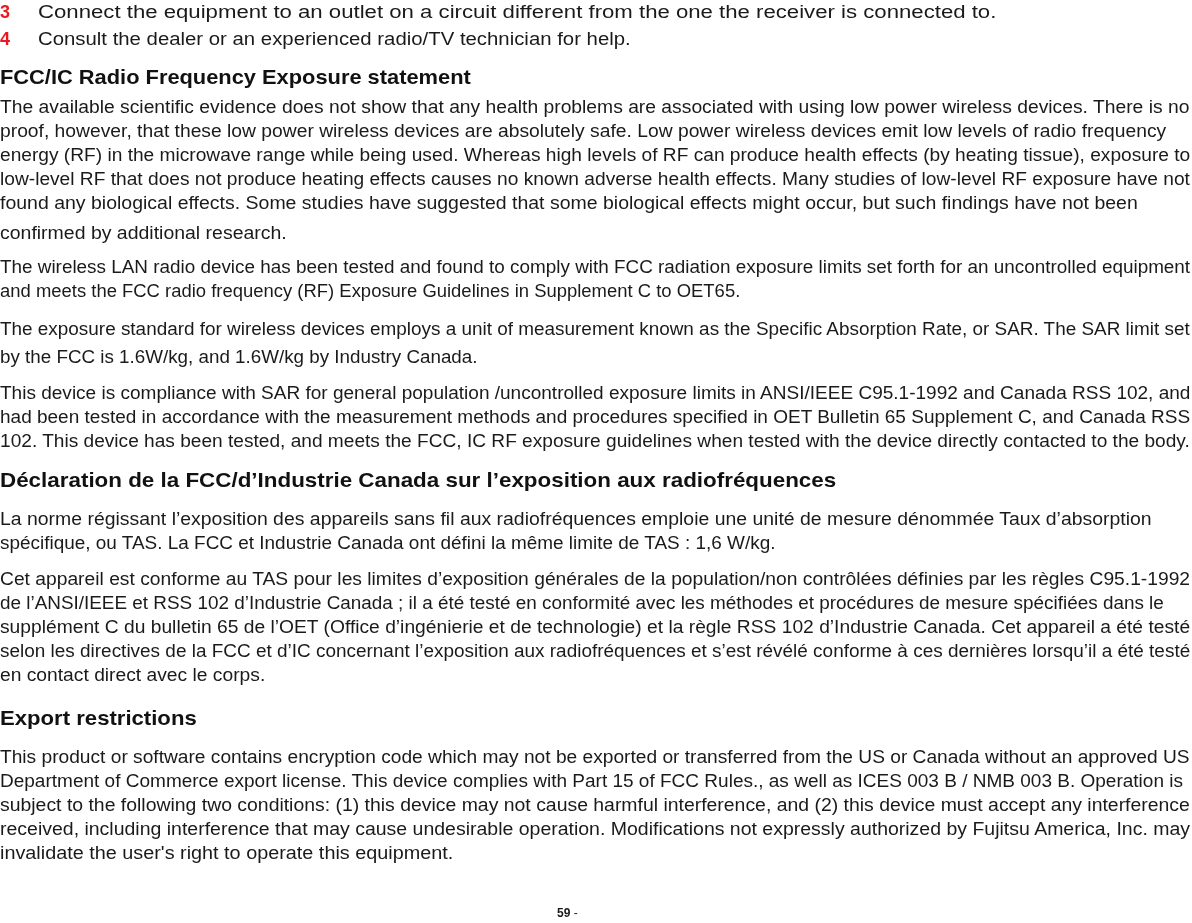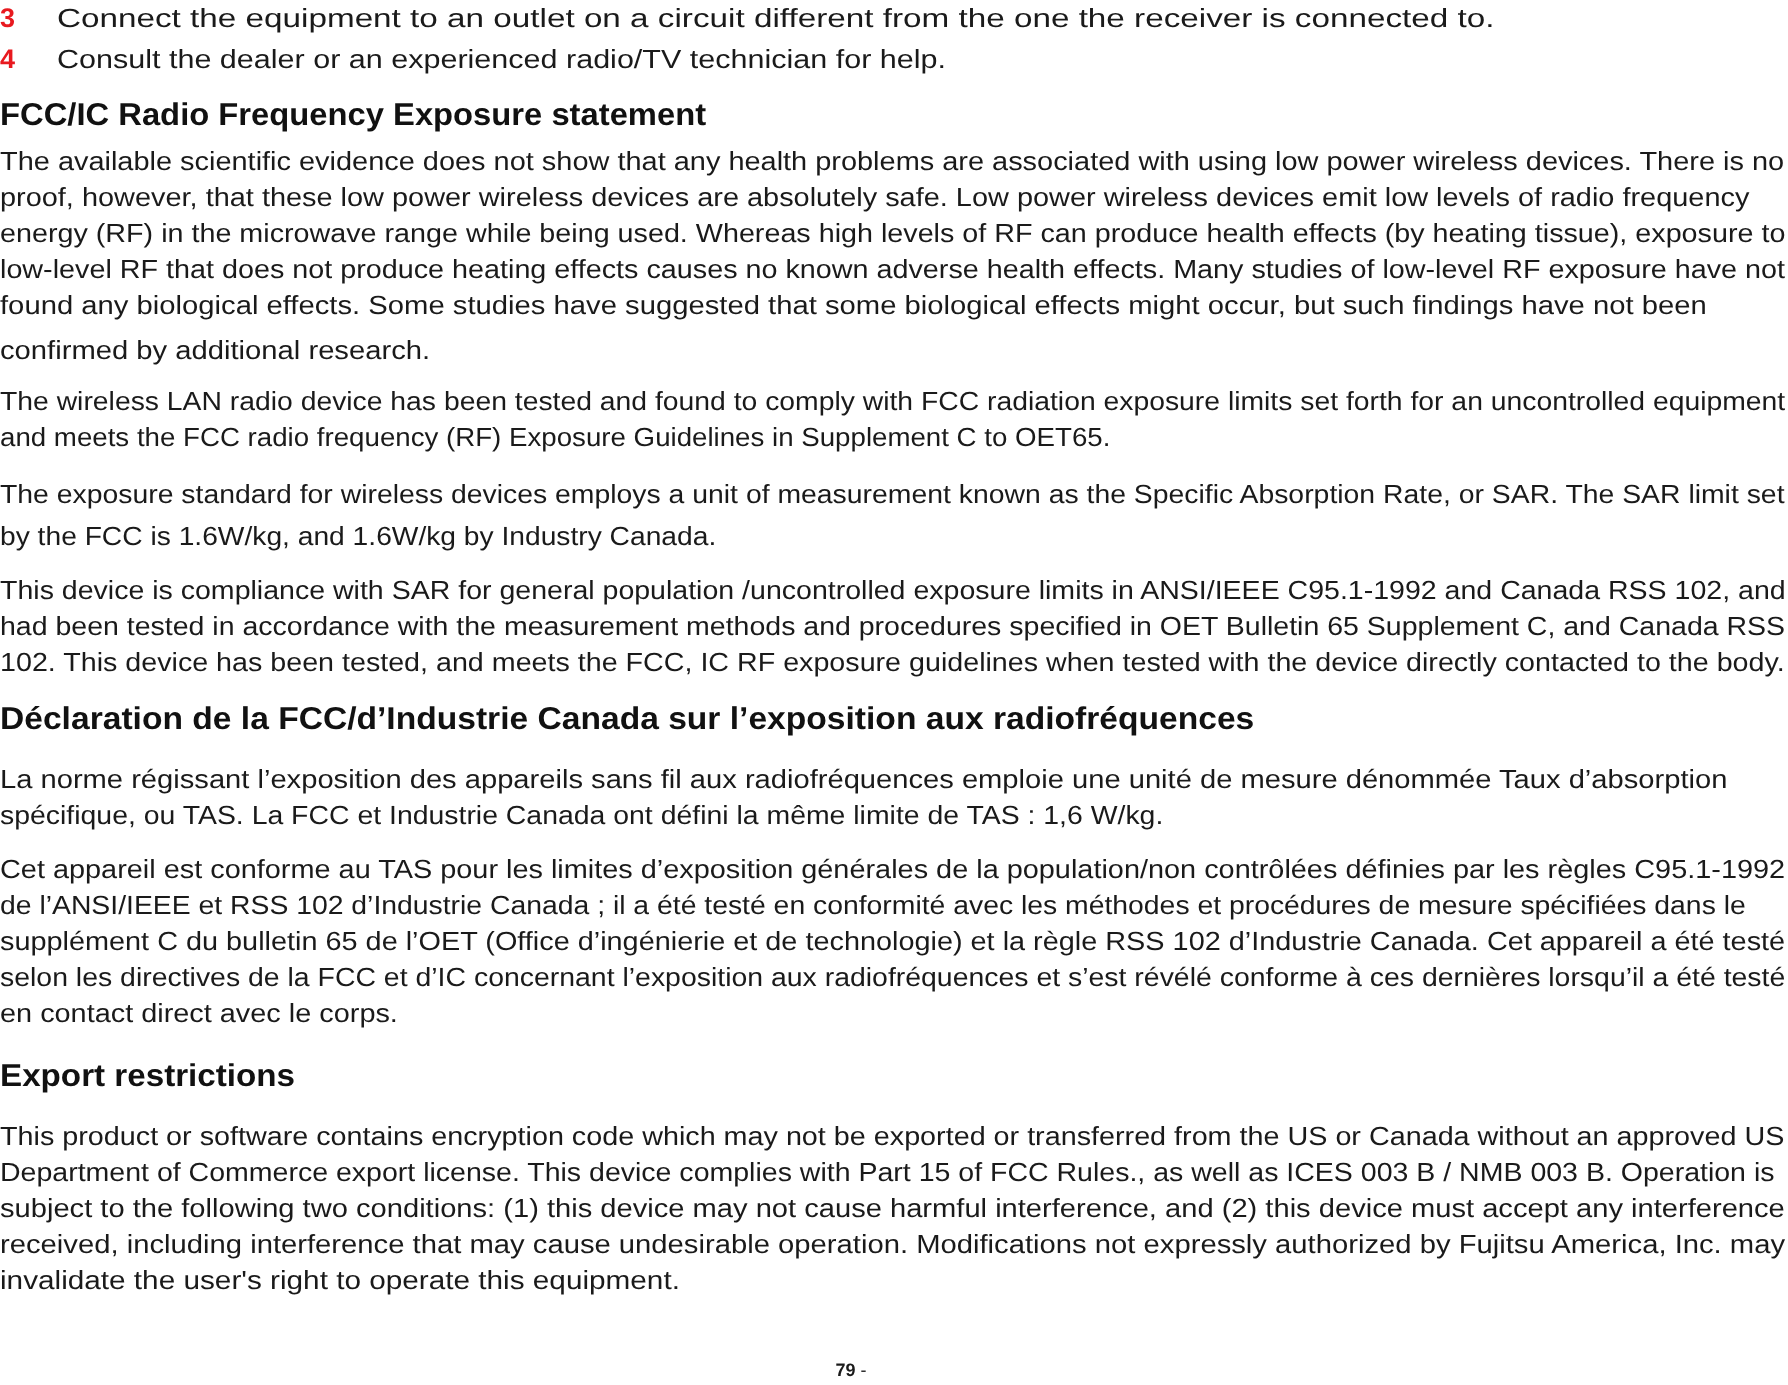--- a/index.html
+++ b/index.html
@@ -120,16 +120,16 @@
 
   <div class="heading fit" style="top: 705px; transform: scaleX(1.0535);">Export restrictions</div>
 
   <div class="line fit" style="top: 746px; transform: scaleX(1.0948);">This product or software contains encryption code which may not be exported or transferred from the US or Canada without an approved US</div>
   <div class="line fit" style="top: 770px; transform: scaleX(1.0863);">Department of Commerce export license. This device complies with Part 15 of FCC Rules., as well as ICES 003 B / NMB 003 B. Operation is</div>
   <div class="line fit" style="top: 794px; transform: scaleX(1.109);">subject to the following two conditions: (1) this device may not cause harmful interference, and (2) this device must accept any interference</div>
   <div class="line fit" style="top: 818px; transform: scaleX(1.1132);">received, including interference that may cause undesirable operation. Modifications not expressly authorized by Fujitsu America, Inc. may</div>
   <div class="line fit" style="top: 842px; transform: scaleX(1.1325);">invalidate the user's right to operate this equipment.</div>
 
   <div class="footer">
-    <span class="pn">79</span><span> -</span>
+    <span class="pn">59</span><span> -</span>
   </div>
 
 </div>
 
 </body></html>

